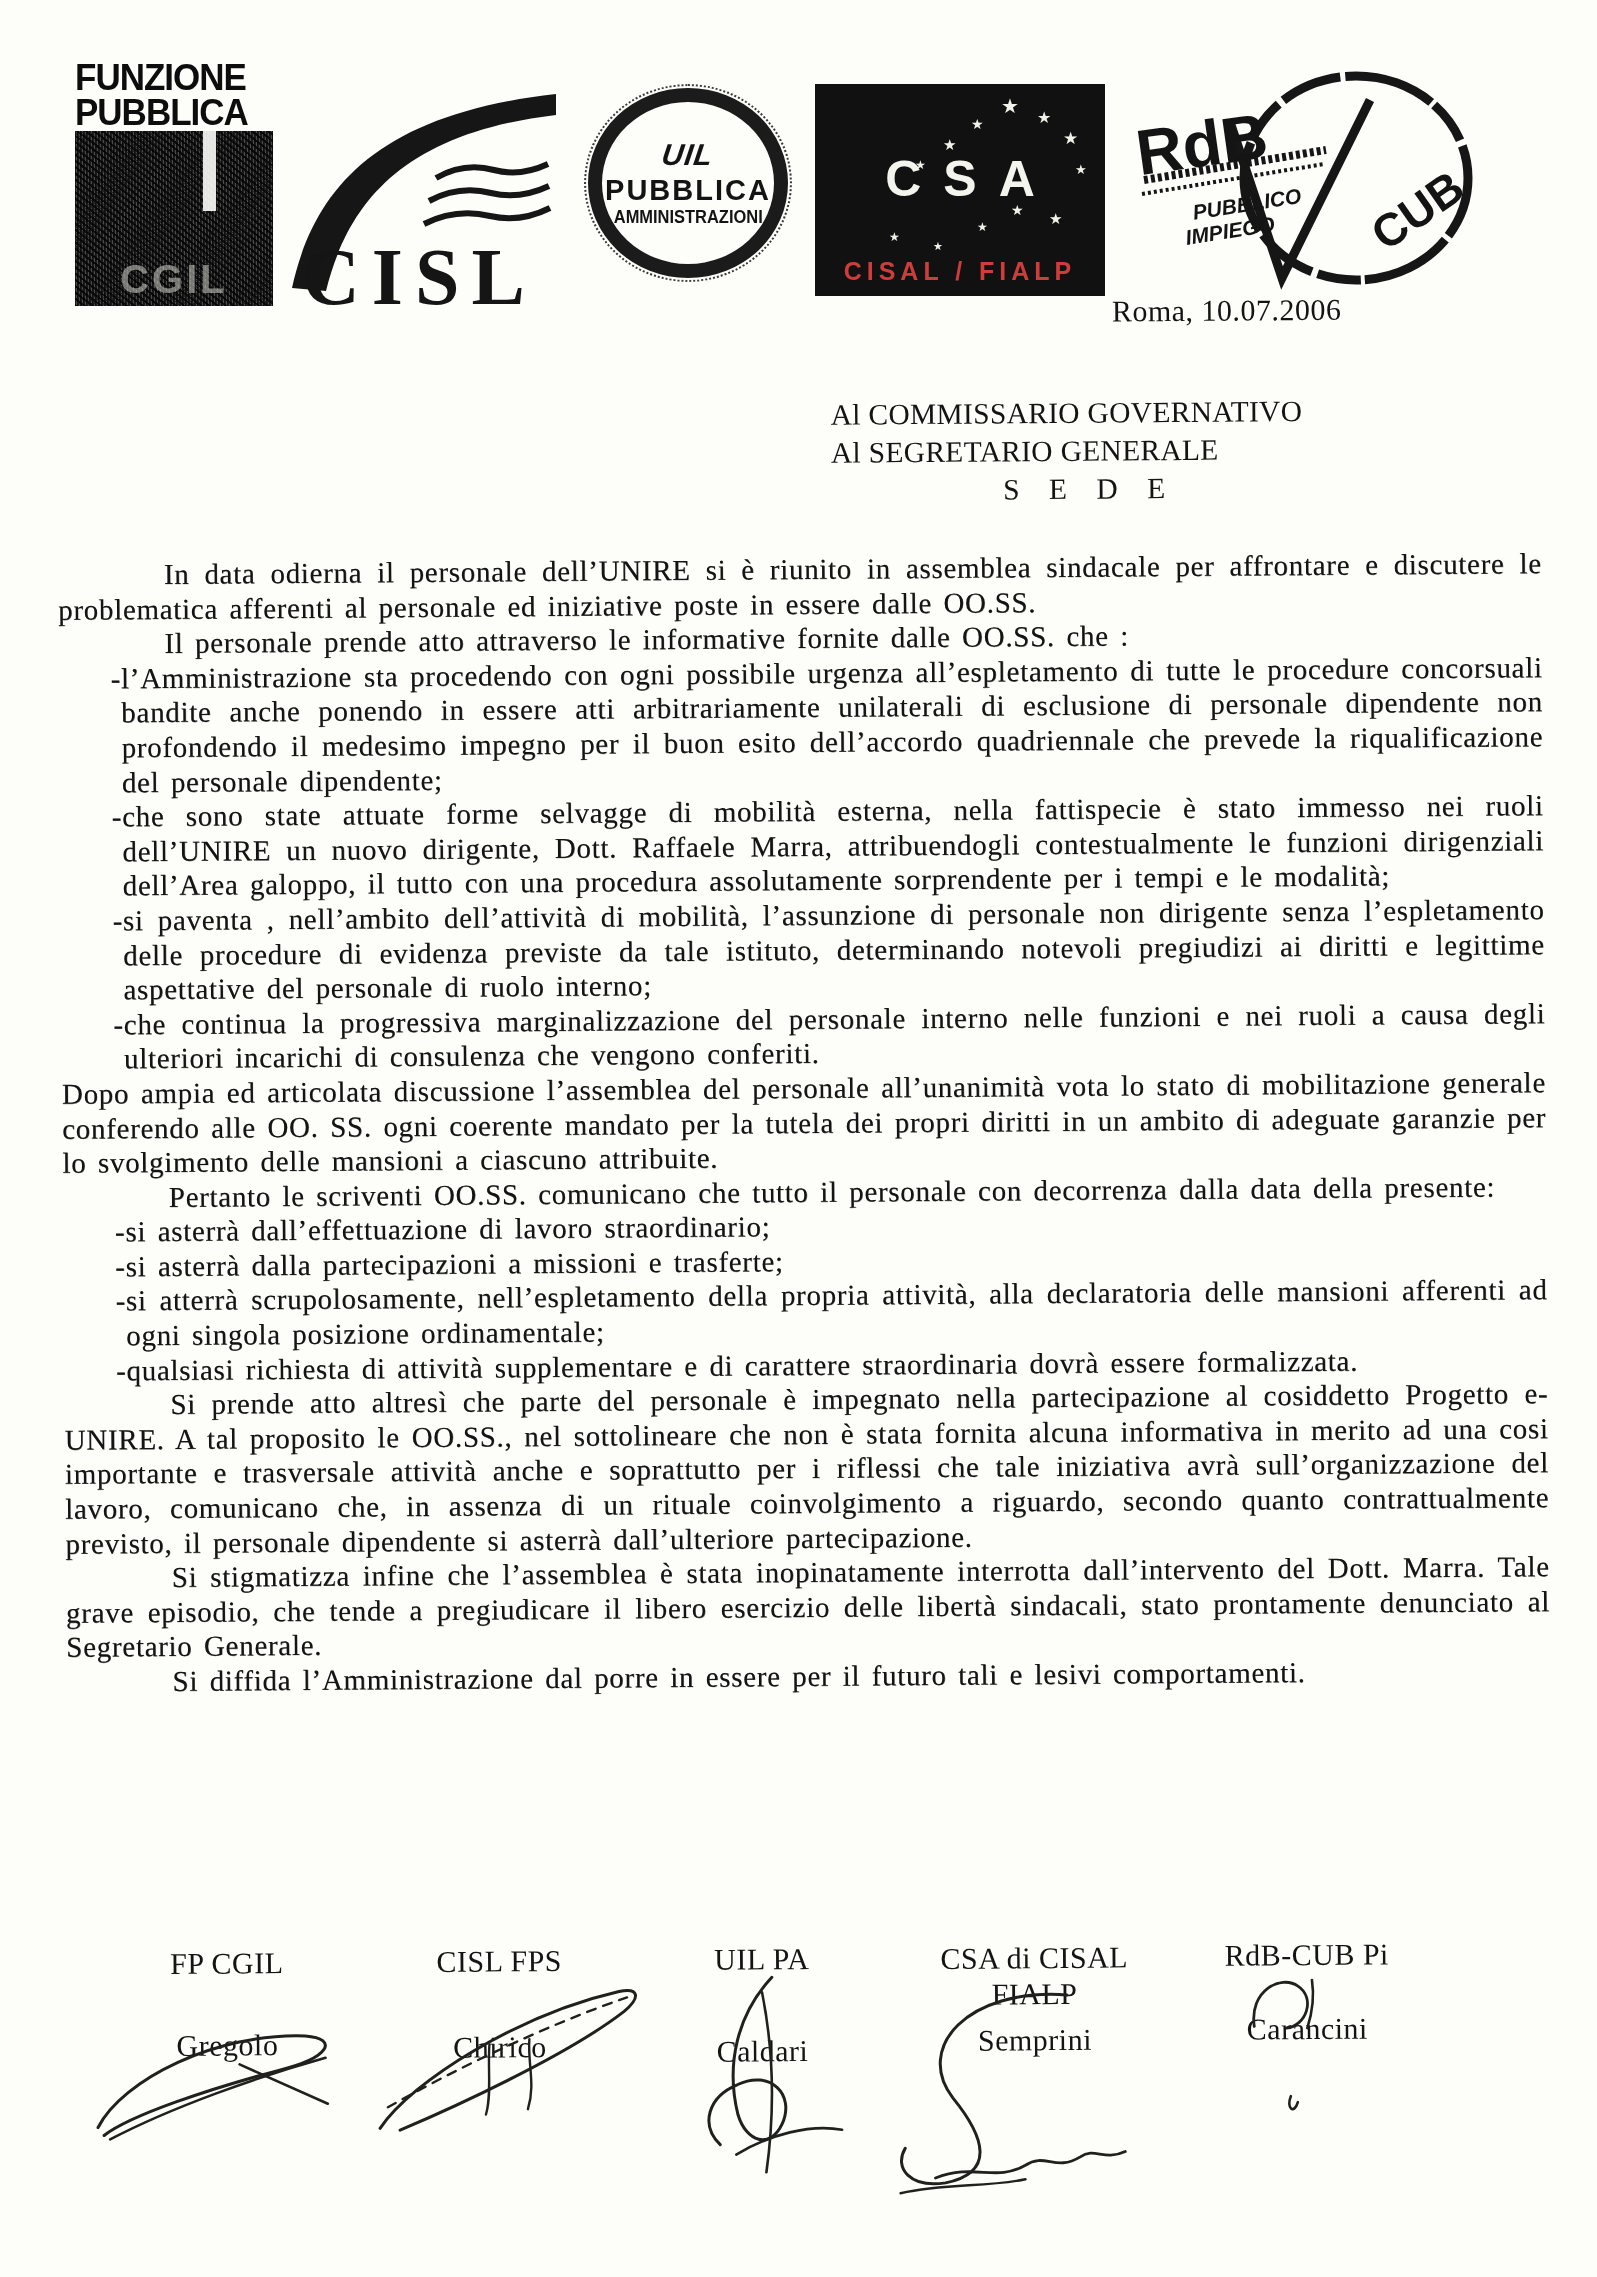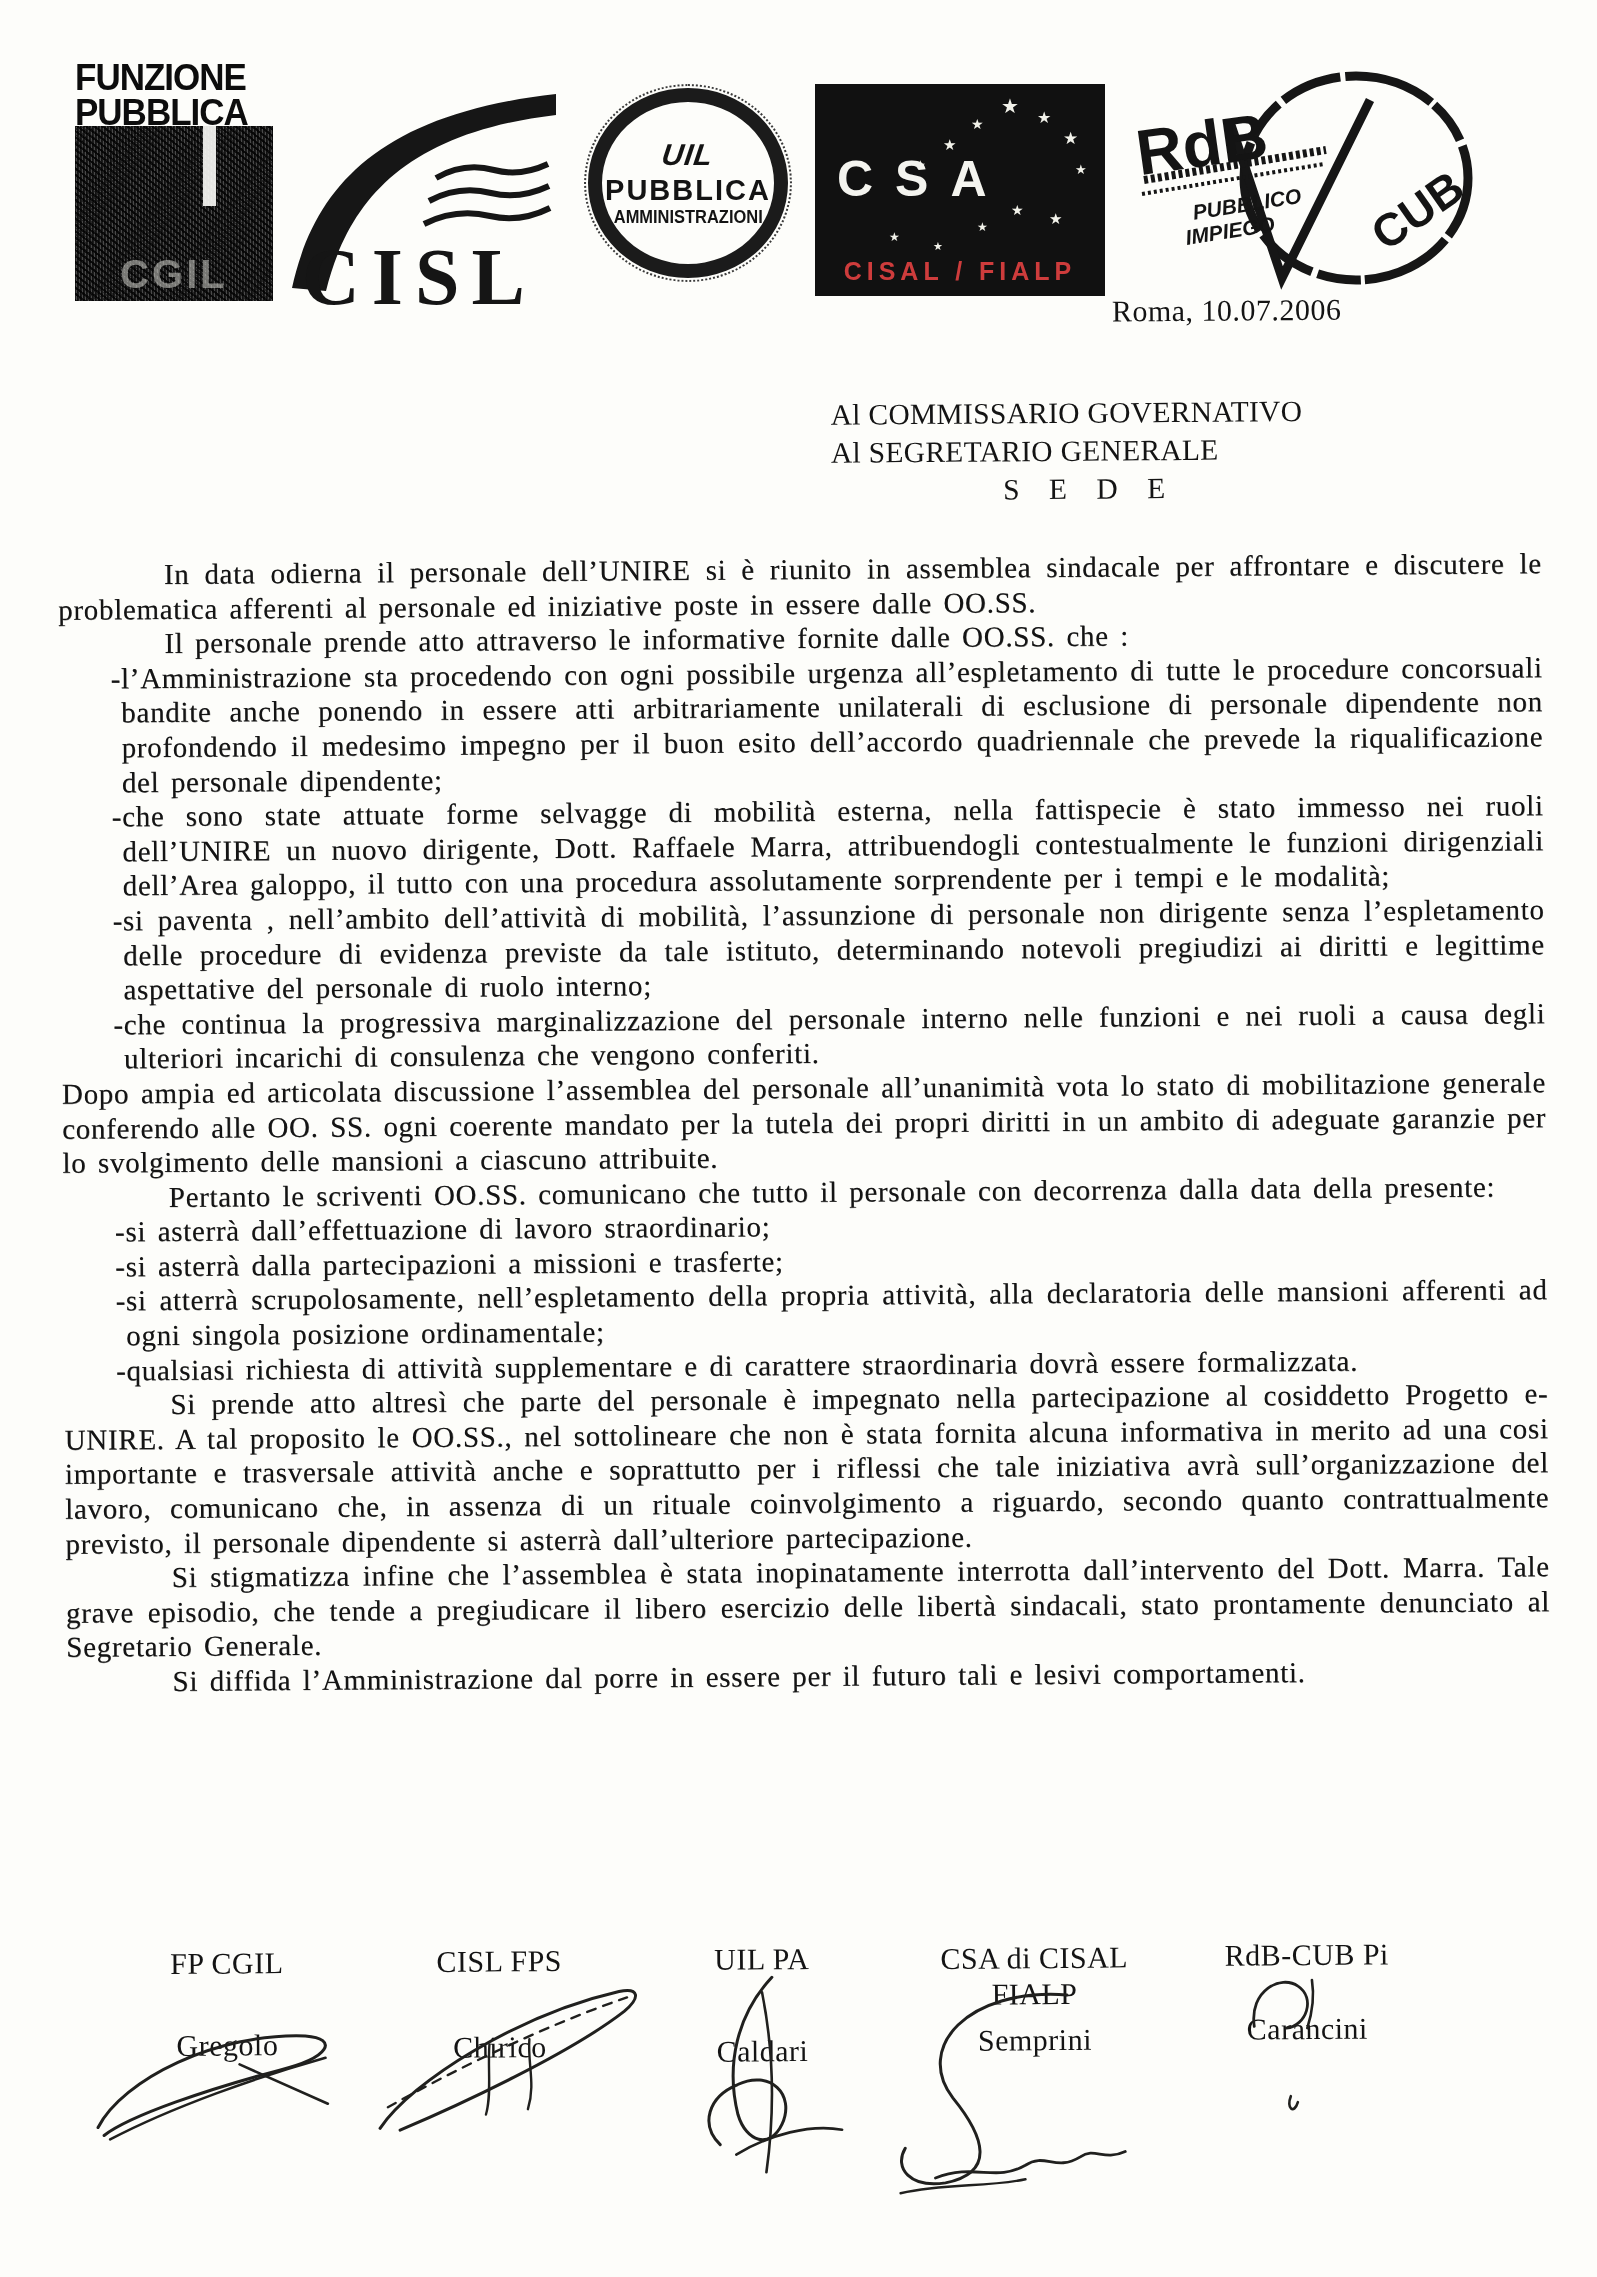--- a/index.html
+++ b/index.html
@@ -16,21 +16,21 @@
   .logo{position:absolute;}
   
   .logo-fpcgil{left:75px;top:60px;width:205px;height:252px;}
   .fp-title{
     font-family:"Liberation Sans", sans-serif;
     font-weight:900;font-size:35px;line-height:33px;
     letter-spacing:-1px;color:#0d0d0d;transform:scaleY(1.05);
     transform-origin:left top;white-space:pre-line;
   }
   .fp-noise{
-    position:relative;width:198px;height:175px;
+    position:relative;margin-top:5px;width:198px;height:175px;
     background:
       repeating-linear-gradient(37deg, rgba(0,0,0,.75) 0 2px, transparent 2px 5px),
       repeating-linear-gradient(-53deg, rgba(25,25,25,.7) 0 1px, transparent 1px 4px),
       repeating-linear-gradient(90deg, #1c1c1c 0 1px, #4a4a4a 1px 2px, #101010 2px 3px);
   }
   .fp-noise .gap{
     position:absolute;left:128px;top:0;width:13px;height:80px;background:#fdfdfa;opacity:.9;
   }
   .fp-cgil-word{
     position:absolute;left:0;right:0;bottom:4px;text-align:center;
@@ -51,21 +51,21 @@
   .uil-mono{font-family:"Liberation Sans", sans-serif;font-weight:900;font-style:italic;
     font-size:30px;letter-spacing:1px;transform:skewX(-8deg);}
   .uil-l1{font-family:"Liberation Sans", sans-serif;font-weight:900;font-size:29px;letter-spacing:2px;margin-top:2px;}
   .uil-l2{font-family:"Liberation Sans", sans-serif;font-weight:900;font-size:17.5px;letter-spacing:0;transform:scaleX(.94);}
   
   .logo-csa{
     left:815px;top:84px;width:290px;height:212px;background:#111;
     overflow:hidden;
   }
   .csa-word{
-    position:absolute;left:0;right:0;top:66px;text-align:left;
+    position:absolute;left:0;right:0;top:66px;text-align:center;
     font-family:"Liberation Sans", sans-serif;font-weight:900;font-size:50px;
     color:#f4f4ef;letter-spacing:22px;text-indent:22px;
   }
   .csa-foot{
     position:absolute;left:0;right:0;bottom:10px;text-align:center;
     font-family:"Liberation Sans", sans-serif;font-weight:700;font-size:25px;
     color:#ef4444;letter-spacing:5px;opacity:.85;
   }
   .star{position:absolute;color:#f2f2ea;}
   .star::before{content:"★";}

